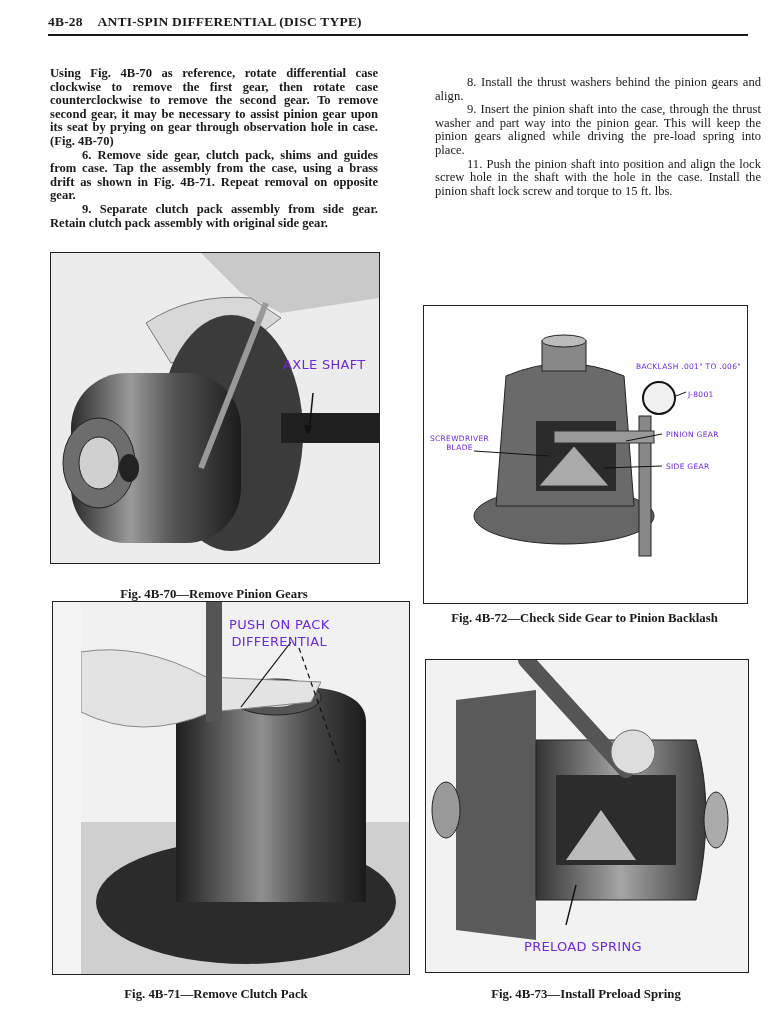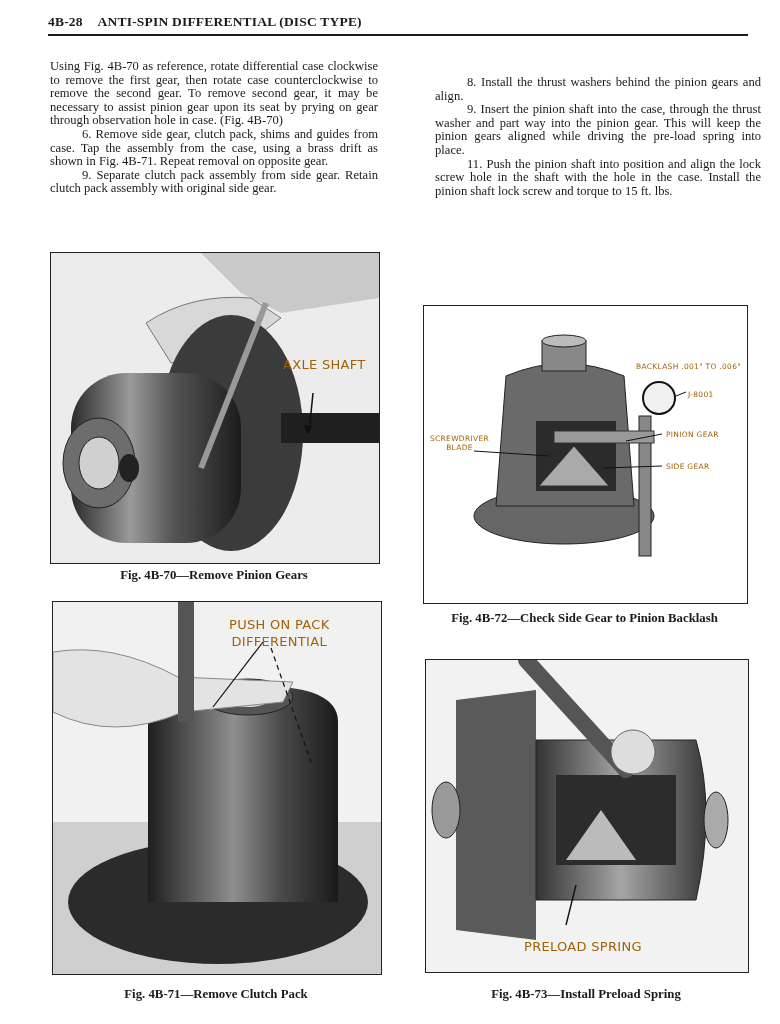--- a/index.html
+++ b/index.html
@@ -11,31 +11,31 @@
     position: absolute; left: 48px; top: 14px; width: 700px;
     font-weight: bold; font-size: 13.5px; letter-spacing: 0.2px;
   }
   .header .pg { margin-right: 12px; margin-top: 12px; }
   .rule {
     position: absolute; left: 48px; top: 34px; width: 700px; height: 2px; background: #1a1a1a;
   }
   .col { position: absolute; font-size: 12.6px; line-height: 13.6px; text-align: justify; }
   .col p { margin: 0; }
   .col p.ind { text-indent: 32px; }
-  .left-col { left: 50px; top: 60px; width: 328px; }
+  .left-col { left: 50px; top: 67px; width: 328px; font-weight: bold; }
   .right-col { left: 435px; top: 76px; width: 326px; }
 
   .fig {
     position: absolute; border: 1.5px solid #222; overflow: hidden; background: #f4f4f4;
   }
   .cap {
     position: absolute; font-weight: bold; font-size: 12.8px; text-align: center;
   }
   .callout {
-    position: absolute; font-family: "DejaVu Sans", "Liberation Sans", sans-serif; color: #a16207;
+    position: absolute; font-family: "DejaVu Sans", "Liberation Sans", sans-serif; color: #6d28d9;
     white-space: nowrap;
   }
   .callout.big { font-size: 13px; letter-spacing: 0.3px; text-align: center; line-height: 17px; }
   .callout.small { font-size: 7.5px; letter-spacing: 0.3px; line-height: 9px; }
   svg { display: block; }
 </style>
 </head>
 <body>
 
 <div class="header">
@@ -74,23 +74,23 @@
     <ellipse cx="48" cy="210" rx="36" ry="45" fill="#6d6d6d" stroke="#222"></ellipse>
     <ellipse cx="48" cy="210" rx="20" ry="26" fill="#d0d0d0" stroke="#222"></ellipse>
     <ellipse cx="78" cy="215" rx="10" ry="14" fill="#222"></ellipse>
     <rect x="230" y="160" width="98" height="30" fill="#1f1f1f"></rect>
     <line x1="215" y1="50" x2="150" y2="215" stroke="#999" stroke-width="6"></line>
     <line x1="262" y1="140" x2="258" y2="180" stroke="#111" stroke-width="1.5"></line>
     <polygon points="256,182 253,172 261,173" fill="#111"></polygon>
   </svg>
   <div class="callout big" style="left:232px; top:103px;">AXLE SHAFT</div>
 </div>
-<div class="cap" style="left:50px; top:568px; width:328px;">Fig. 4B-70—Remove Pinion Gears</div>
+<div class="cap" style="left:50px; top:587px; width:328px;">Fig. 4B-70—Remove Pinion Gears</div>
 
-<div class="fig" style="left:52px; top:601px; width:328px; height:372px;">
+<div class="fig" style="left:52px; top:601px; width:328px; height:372px;padding-left:28px;">
   <svg width="328" height="372" viewBox="0 0 328 372">
     <defs>
       <linearGradient id="g71" x1="0" y1="0" x2="1" y2="0">
         <stop offset="0" stop-color="#1e1e1e"></stop>
           <stop offset="0.45" stop-color="#8f8f8f"></stop>
         <stop offset="0.7" stop-color="#4a4a4a"></stop>
           <stop offset="1" stop-color="#1a1a1a"></stop>
       </linearGradient>
     </defs>
     <rect width="328" height="372" fill="#f1f1f1"></rect>

